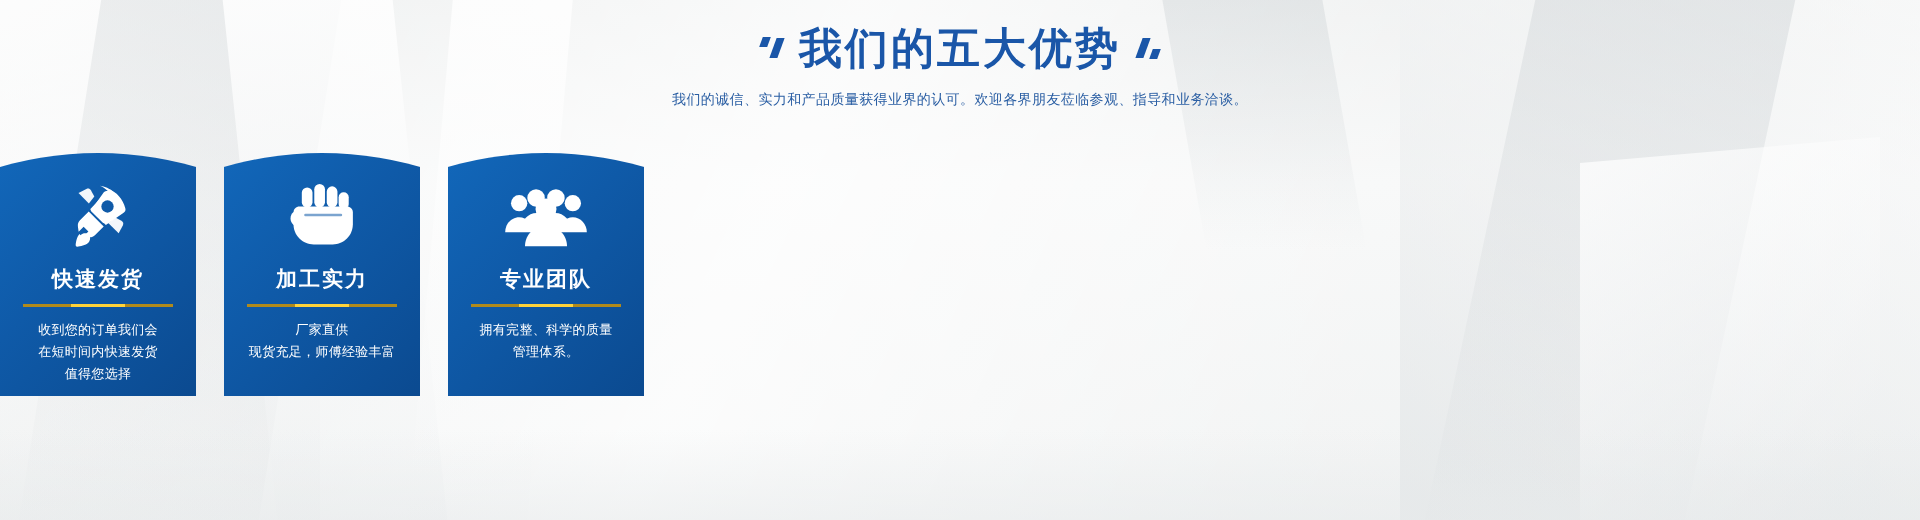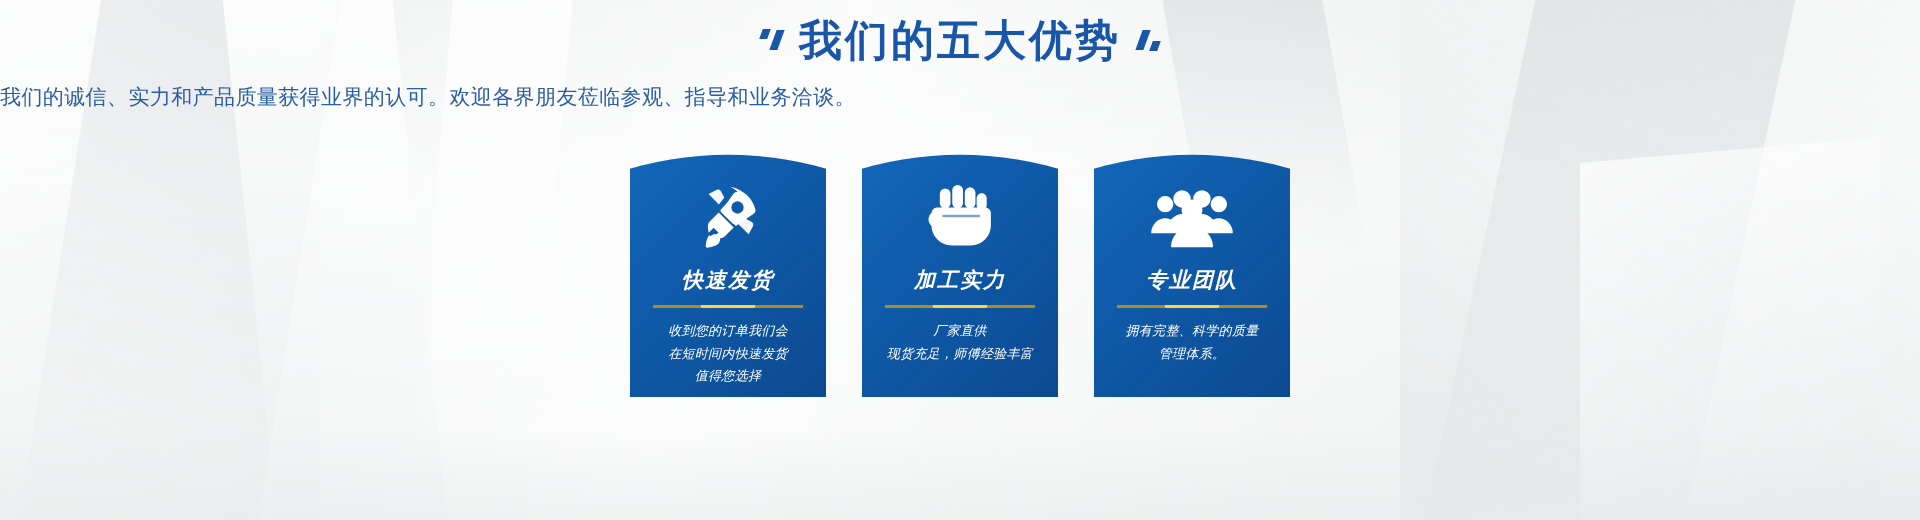--- a/index.html
+++ b/index.html
@@ -47,21 +47,22 @@
         transform: skewX(10deg); }
   .f8 { left:430px; top:0px; width:120px; height:520px;
         background: linear-gradient(180deg, rgba(255,255,255,0.8), rgba(238,240,241,0.1));
         transform: skewX(-5deg); }
   .f9 { left:0; bottom:0; width:1920px; height:90px;
         background: linear-gradient(180deg, rgba(255,255,255,0), rgba(231,234,235,0.55)); }
 
   
   .header {
     position: relative;
-    padding-top: 12px;
+    text-align: center;
+    padding-top: 20px;
   }
   .title-row {
     display: flex;
     align-items: center;
     justify-content: center;
     gap: 18px;
     height: 56px;
   }
   .title-text {
     font-size: 43px;
@@ -86,35 +87,33 @@
   .deco-left .d-a { height: 10px; }
   .deco-left .d-b { height: 20px; }
   .deco-right .d-a { height: 20px; }
   .deco-right .d-b { height: 10px; }
   .deco.deco-left { flex-direction: row; align-items: center; }
   .deco.deco-left span:first-child { margin-top: -12px; }
   .deco.deco-right span:last-child { margin-top: 12px; }
 
   .subtitle {
     margin-top: 14px;
-    font-size: 21px;
+    font-size: 14px;
     color: #2a5ea3;
     letter-spacing: 0.4px;
     line-height: 1.4;
   }
 
   
   .cards {
     position: relative;
     margin-top: 28px;
     display: flex;
-    justify-content: center;
     align-items: flex-start;
-    gap: 36px;
-    font-style: italic;
+    gap: 28px;
   }
   .card {
     position: relative;
     width: 196px;
     height: 258px;
     background: linear-gradient(135deg, #1268bb 0%, #0f5aa8 45%, #0b4a90 100%);
     color: #ffffff;
     text-align: center;
     
     -webkit-clip-path: ellipse(150% 94% at 50% 100%);

